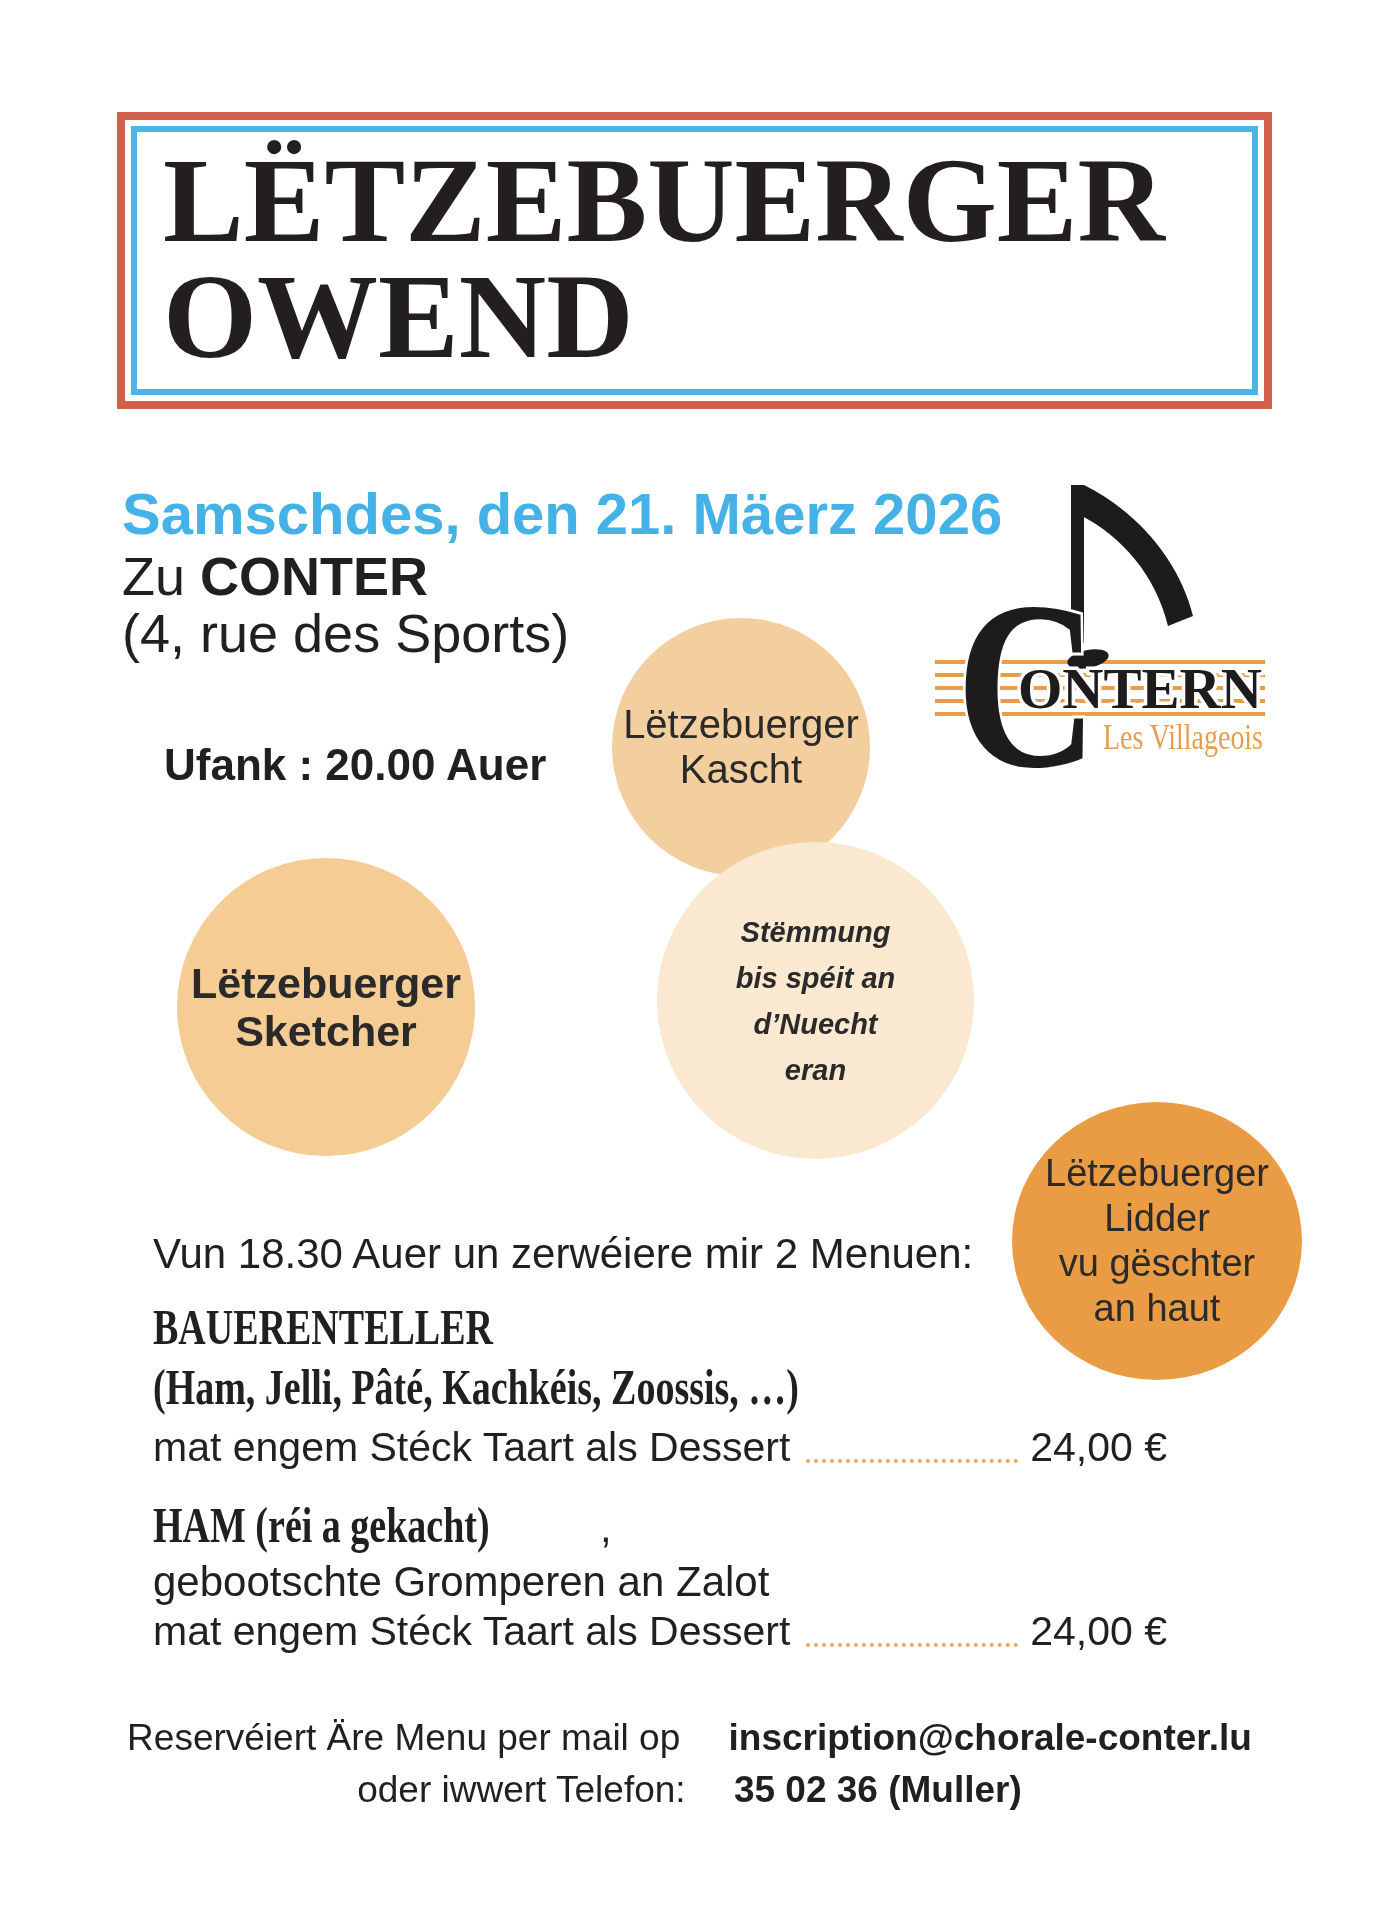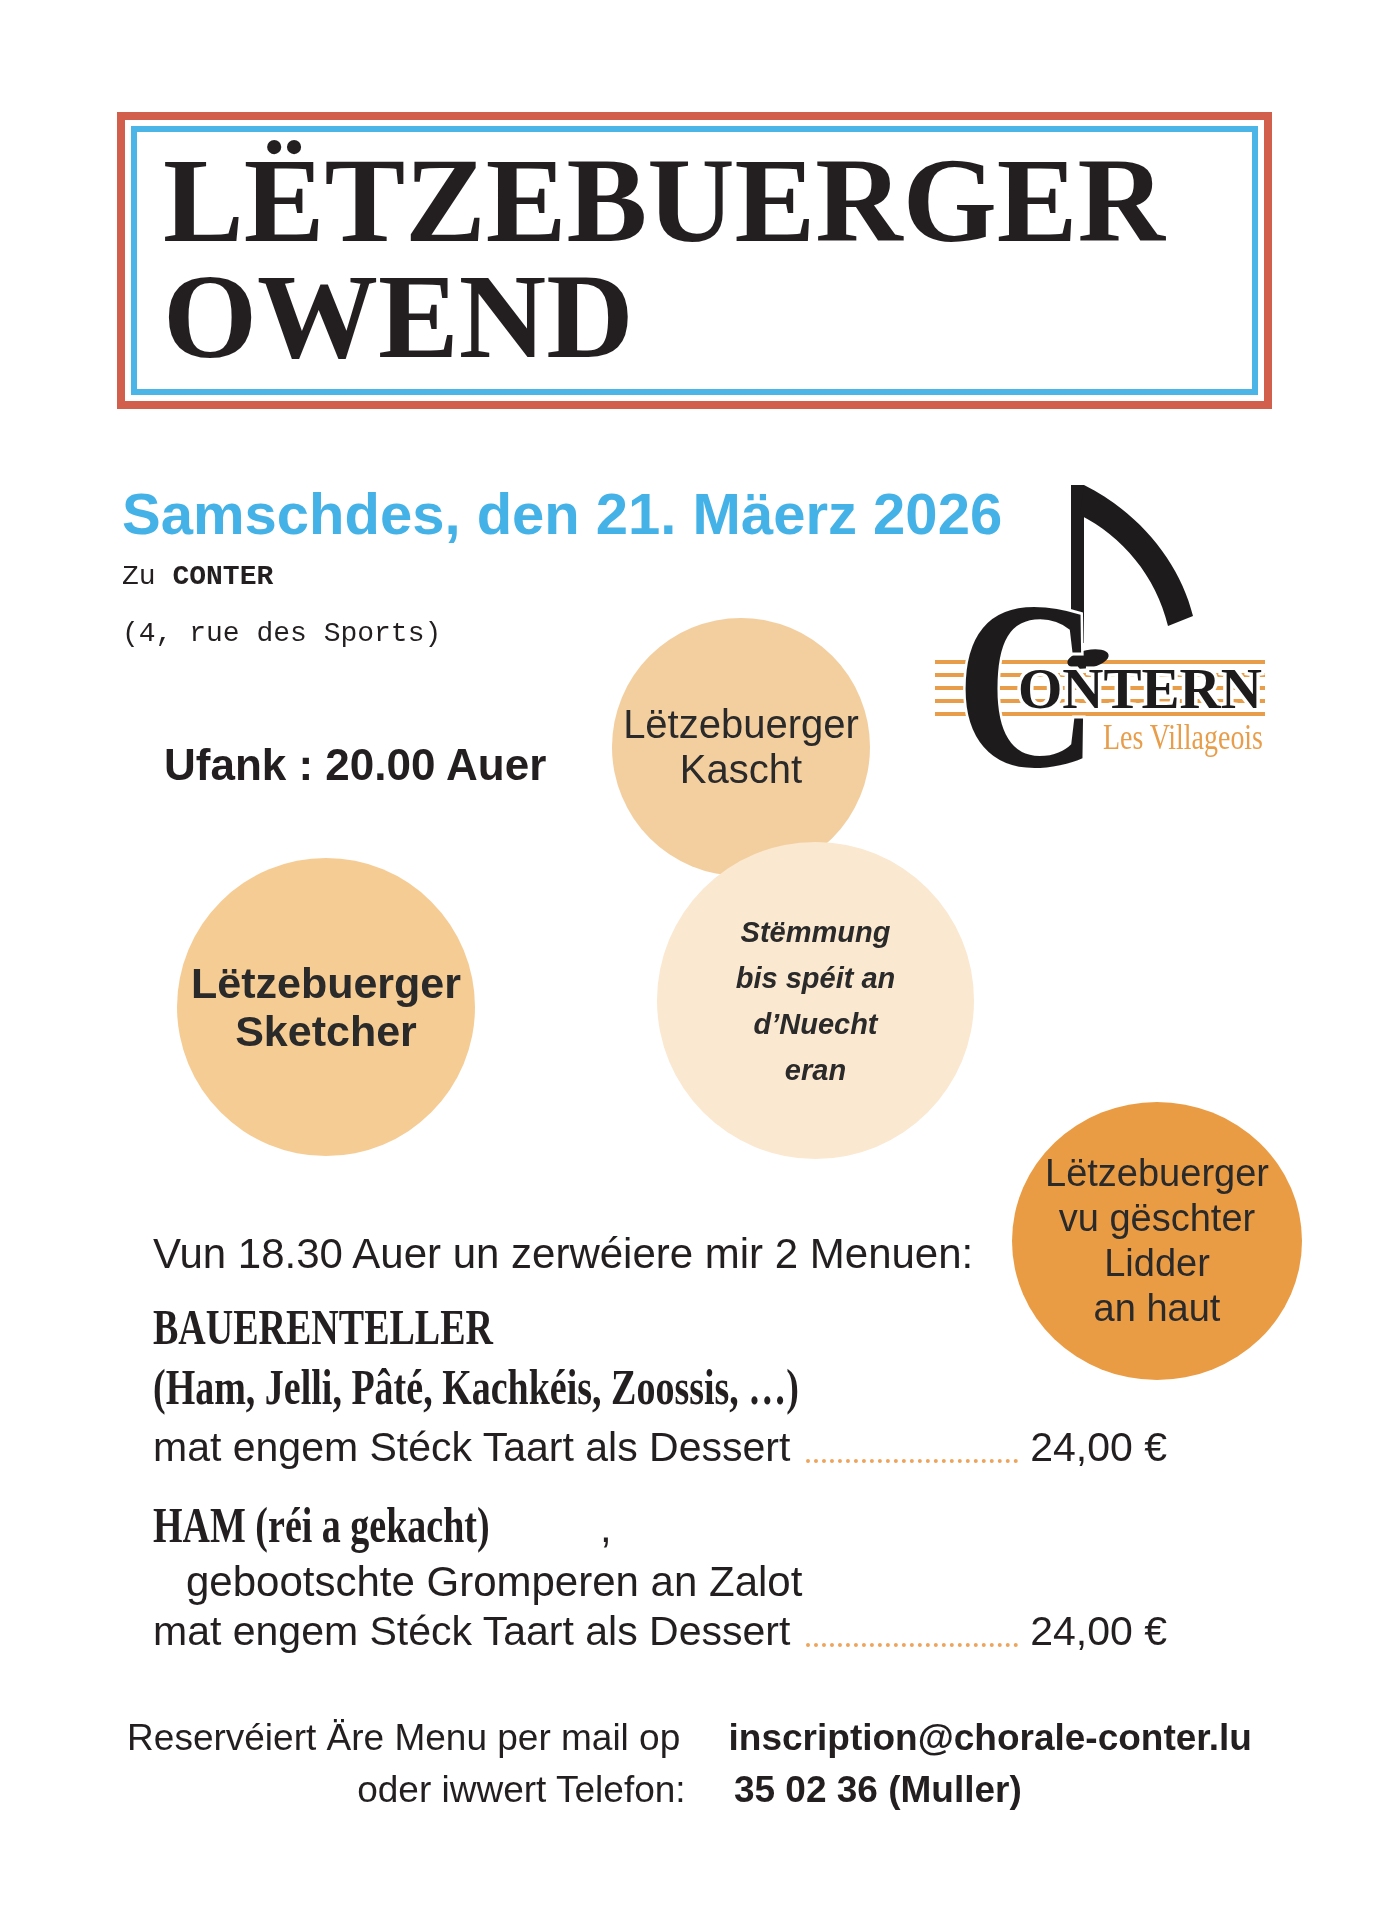--- a/index.html
+++ b/index.html
@@ -40,21 +40,21 @@
     font-size:121px;line-height:116px;letter-spacing:0px;
     color:var(--c-text_dark);white-space:nowrap;
   }
 
   
   .event-date{
     left:122px;top:448px;font-size:58px;font-weight:bold;
     color:var(--c-date_blue);white-space:nowrap;margin-top:32px;
   }
   .venue{
-    left:122px;top:548px;font-size:28px;line-height:57px;color:var(--c-text_dark);font-family:Liberation Mono, monospace;
+    left:122px;top:548px;font-size:54px;line-height:57px;color:var(--c-text_dark);
   }
   .venue b{font-weight:bold;}
   .start-time{
     left:122px;top:740px;font-size:44px;font-weight:bold;color:var(--c-text_dark);margin-left:42px;
   }
 
   
   .logo{left:930px;top:468px;width:345px;height:300px;}
 
   
@@ -83,21 +83,21 @@
   
   .menu-intro{left:153px;top:1230px;font-size:42px;}
   .menu-serif{
     font-family:"Liberation Serif",serif;font-weight:bold;font-size:50px;
     transform:scaleX(0.76);transform-origin:left center;white-space:nowrap;
   }
   .menu-title-1{left:153px;top:1298px;}
   .menu-sub-1{left:153px;top:1358px;}
   .ham-line{left:153px;top:1496px;display:flex;align-items:baseline;}
   .ham-comma{font-family:"Liberation Sans",sans-serif;font-weight:normal;font-size:42px;margin-left:4px;}
-  .menu-sub-2{left:153px;top:1558px;font-size:42px;margin-left:33px;}
+  .menu-sub-2{left:153px;top:1558px;font-size:42px;}
   .dessert-row{
     left:153px;width:1014px;display:flex;align-items:flex-end;font-size:41px;
   }
   .dessert-row-1{top:1424px;}
   .dessert-row-2{top:1608px;}
   .leader{
     flex:1;border-bottom:4px dotted var(--c-leader_orange);
     margin:0 12px 8px 16px;height:1px;
   }
   .price{white-space:nowrap;}
@@ -167,22 +167,22 @@
     <div>Stëmmung</div>
     <div>bis spéit an</div>
     <div>d’Nuecht</div>
     <div>eran</div>
   </div>
 </div>
 
 <div class="abs bubble bubble-lidder">
   <div class="lines">
     <div>Lëtzebuerger</div>
+    <div>Lidder</div>
     <div>vu gëschter</div>
-    <div>Lidder</div>
     <div>an haut</div>
   </div>
 </div>
 
 <div class="abs menu-intro">Vun 18.30 Auer un zerwéiere mir 2 Menuen:</div>
 
 <div class="abs menu-serif menu-title-1">BAUERENTELLER</div>
 <div class="abs menu-serif menu-sub-1">(Ham, Jelli, Pâté, Kachkéis, Zoossis, …)</div>
 
 <div class="abs dessert-row dessert-row-1">

